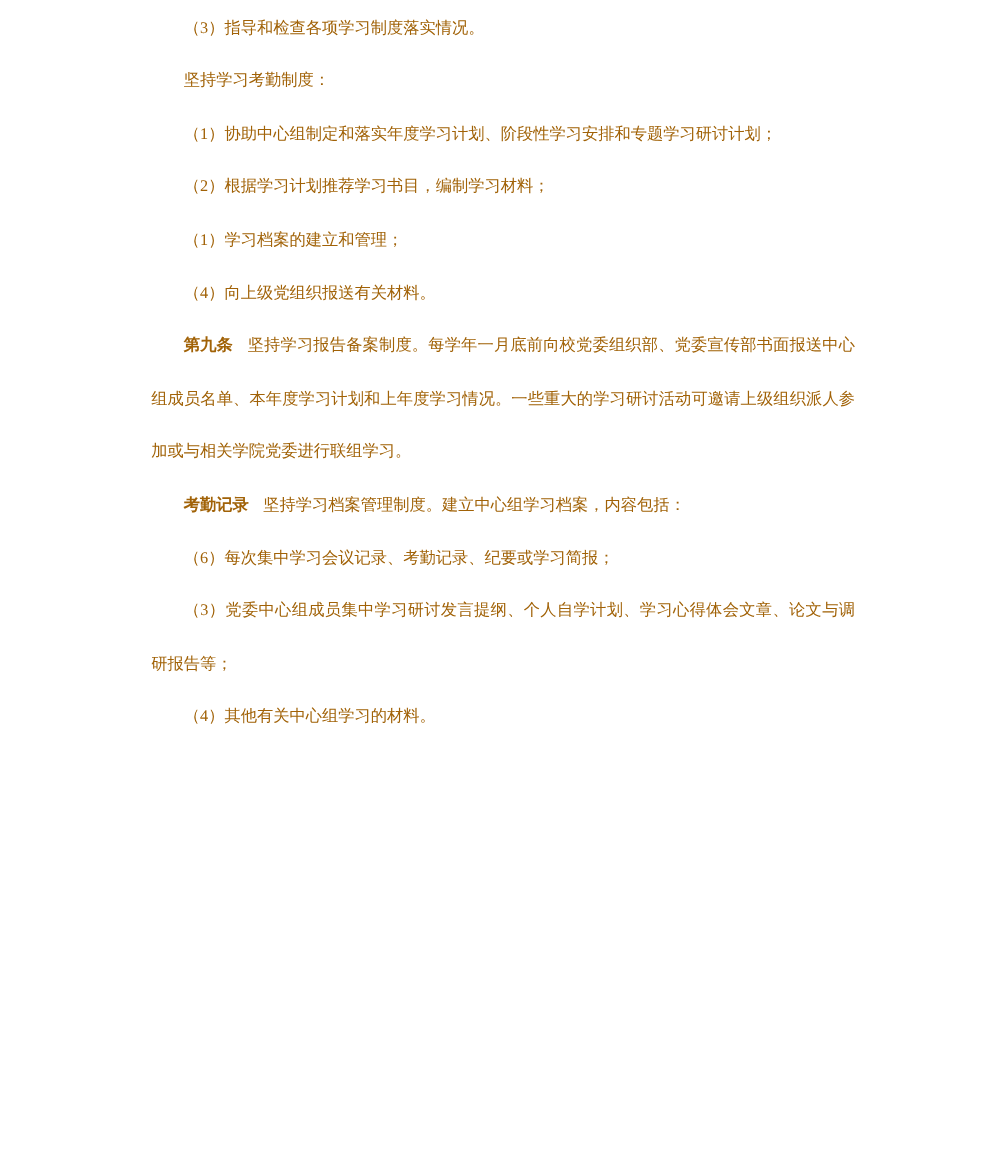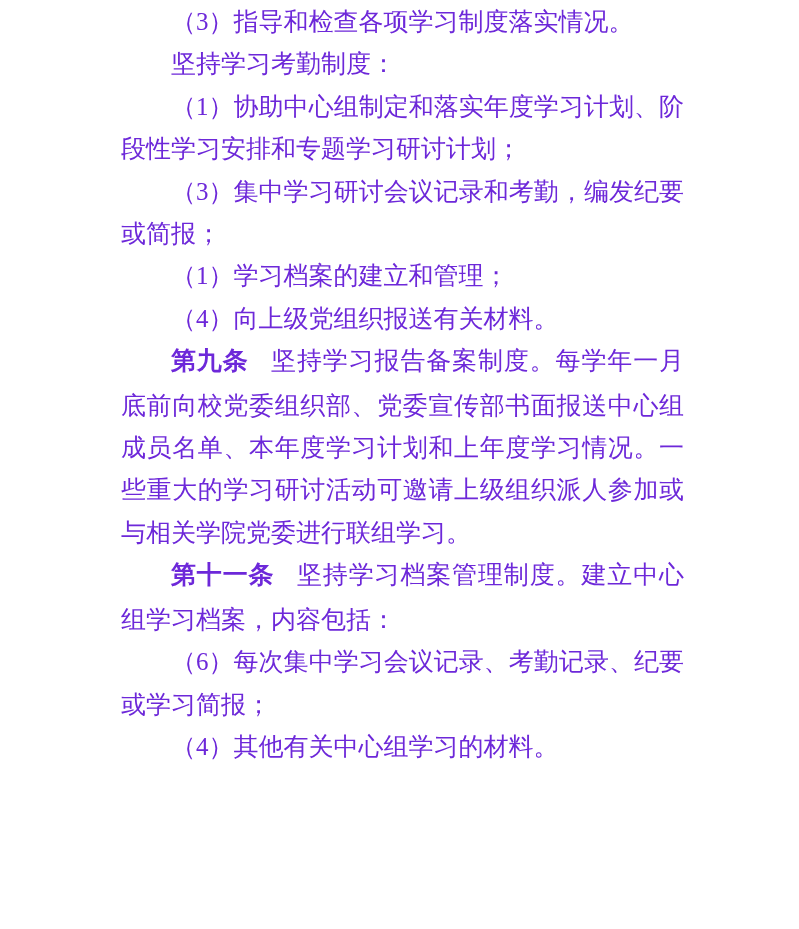--- a/index.html
+++ b/index.html
@@ -16,40 +16,40 @@
   .page {
     position: absolute;
     left: 121px;
     top: 1px;
     width: 563px;
   }
   p.para {
     margin: 0;
     padding: 0;
     font-family: "Liberation Serif", "DejaVu Serif", serif;
-    font-size: 25px;
+    font-size: 13px;
     line-height: 42.4px;
-    color: #6d28d9;
+    color: #a16207;
     text-align: justify;
     text-indent: 2em;
     word-break: break-all;
   }
   .term {
     font-weight: bold;
     margin-right: 0.9em;
-    font-family: Liberation Mono, monospace;
   }
 </style>
 </head>
 <body>
 
 <div class="page">
   <p class="para"><span>（3）指导和检查各项学习制度落实情况。</span></p>
   <p class="para"><span>坚持学习考勤制度：</span></p>
   <p class="para"><span>（1）协助中心组制定和落实年度学习计划、阶段性学习安排和专题学习研讨计划；</span></p>
-  <p class="para"><span>（3）集中学习研讨会议记录和考勤，编发纪要或简报；</span></p>
+  <p class="para"><span>（2）根据学习计划推荐学习书目，编制学习材料；</span></p>
   <p class="para"><span>（1）学习档案的建立和管理；</span></p>
   <p class="para"><span>（4）向上级党组织报送有关材料。</span></p>
   <p class="para"><b class="term">第九条</b><span>坚持学习报告备案制度。每学年一月底前向校党委组织部、党委宣传部书面报送中心组成员名单、本年度学习计划和上年度学习情况。一些重大的学习研讨活动可邀请上级组织派人参加或与相关学院党委进行联组学习。</span></p>
-  <p class="para"><b class="term">第十一条</b><span>坚持学习档案管理制度。建立中心组学习档案，内容包括：</span></p>
+  <p class="para"><b class="term">考勤记录</b><span>坚持学习档案管理制度。建立中心组学习档案，内容包括：</span></p>
   <p class="para"><span>（6）每次集中学习会议记录、考勤记录、纪要或学习简报；</span></p>
+  <p class="para"><span>（3）党委中心组成员集中学习研讨发言提纲、个人自学计划、学习心得体会文章、论文与调研报告等；</span></p>
   <p class="para"><span>（4）其他有关中心组学习的材料。</span></p>
 </div>
 
 </body></html>

